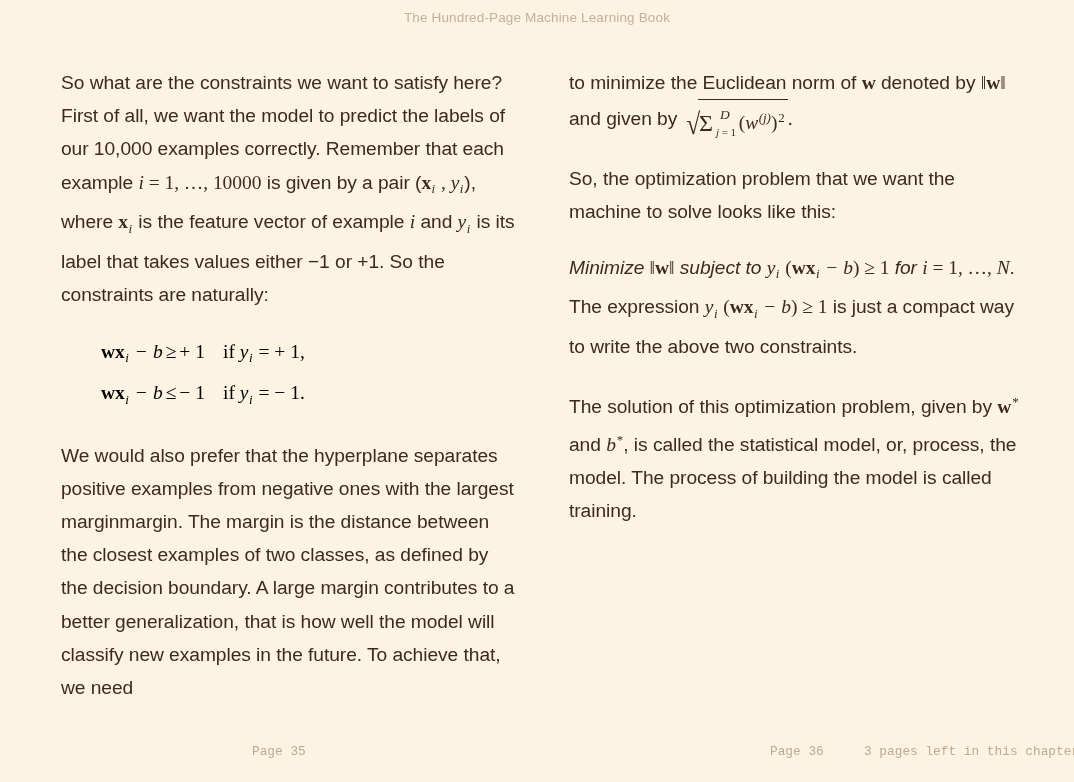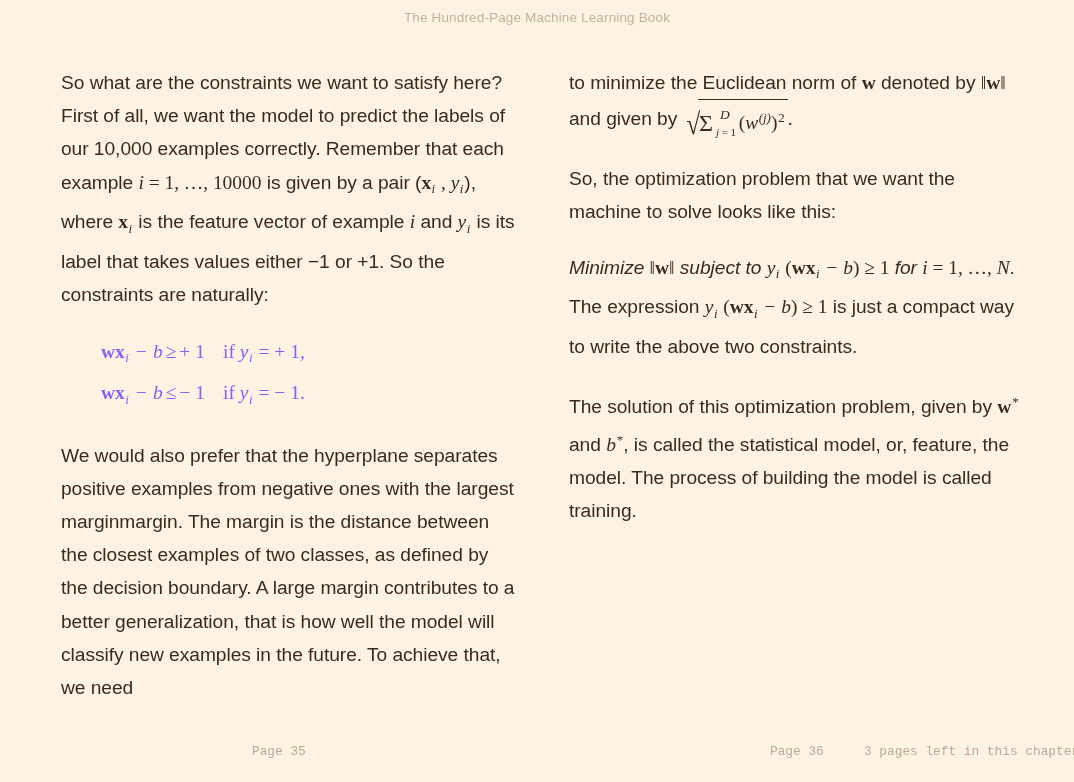--- a/index.html
+++ b/index.html
@@ -112,21 +112,21 @@
   }
   .ital .m { font-style: italic; }
 
   
   .eq-block {
     margin: 10px 0 22px 0;
     padding-left: 40px;
     font-family: "Liberation Serif", serif;
     font-size: 21px;
     line-height: 34px;
-    color: #8b5cf6;
+    color: #000000;
   }
   .eq-line {
     white-space: nowrap;
     display: block;
   }
   .eq-cond { padding-left: 18px; }
 
   
   .sqrt {
     display: inline-block;
@@ -224,21 +224,21 @@
     </div>
 
     <div class="col col-right">
 
       <p class="para"><span>to minimize the Euclidean norm of </span><span class="bvec">w</span><span> denoted by </span><span class="mup">‖</span><span class="bvec">w</span><span class="mup">‖</span><span> and given by </span><span class="sqrt"><span class="radical">√</span><span class="radicand"><span class="sum-wrap"><span class="bigsum">Σ</span><span class="sum-top">D</span><span class="sum-bot"><span>j</span><span class="eqs"> = </span><span class="eqs">1</span></span></span><span class="mup">(</span><span class="m">w</span><span class="supi">(j)</span><span class="mup">)</span><span class="sup">2</span></span></span><span class="mup">.</span></p>
 
       <p class="para">So, the optimization problem that we want the machine to solve looks like this:</p>
 
       <p class="para ital"><span>Minimize </span><span class="mup">‖</span><span class="bvec">w</span><span class="mup">‖</span><span> subject to </span><span class="m">y</span><span class="sub">i</span><span class="mup"> (</span><span class="bvec">wx</span><span class="sub">i</span><span class="m"> − b</span><span class="mup">)</span><span class="mup"> ≥ </span><span class="mup">1</span><span> for </span><span class="m">i</span><span class="mup"> = </span><span class="mup">1, …, </span><span class="m">N</span><span style="font-style:normal">. The expression </span><span class="m">y</span><span class="sub">i</span><span class="mup"> (</span><span class="bvec">wx</span><span class="sub">i</span><span class="m"> − b</span><span class="mup">)</span><span class="mup"> ≥ </span><span class="mup">1</span><span style="font-style:normal"> is just a compact way to write the above two constraints.</span></p>
 
-      <p class="para"><span>The solution of this optimization problem, given by </span><span class="bvec">w</span><span class="sup">*</span><span> and </span><span class="m">b</span><span class="sup">*</span><span>, is called the </span><b>statistical model</b><span>, or, feature, the </span><b>model</b><span>. The process of building the model is called </span><b>training</b><span>.</span></p>
+      <p class="para"><span>The solution of this optimization problem, given by </span><span class="bvec">w</span><span class="sup">*</span><span> and </span><span class="m">b</span><span class="sup">*</span><span>, is called the </span><b>statistical model</b><span>, or, process, the </span><b>model</b><span>. The process of building the model is called </span><b>training</b><span>.</span></p>
 
     </div>
   </div>
 
   <div class="footer">
     <span class="foot-item foot-left">Page 35</span>
     <span class="foot-item foot-mid">Page 36</span>
     <span class="foot-item foot-right">3 pages left in this chapter</span>
   </div>
 

